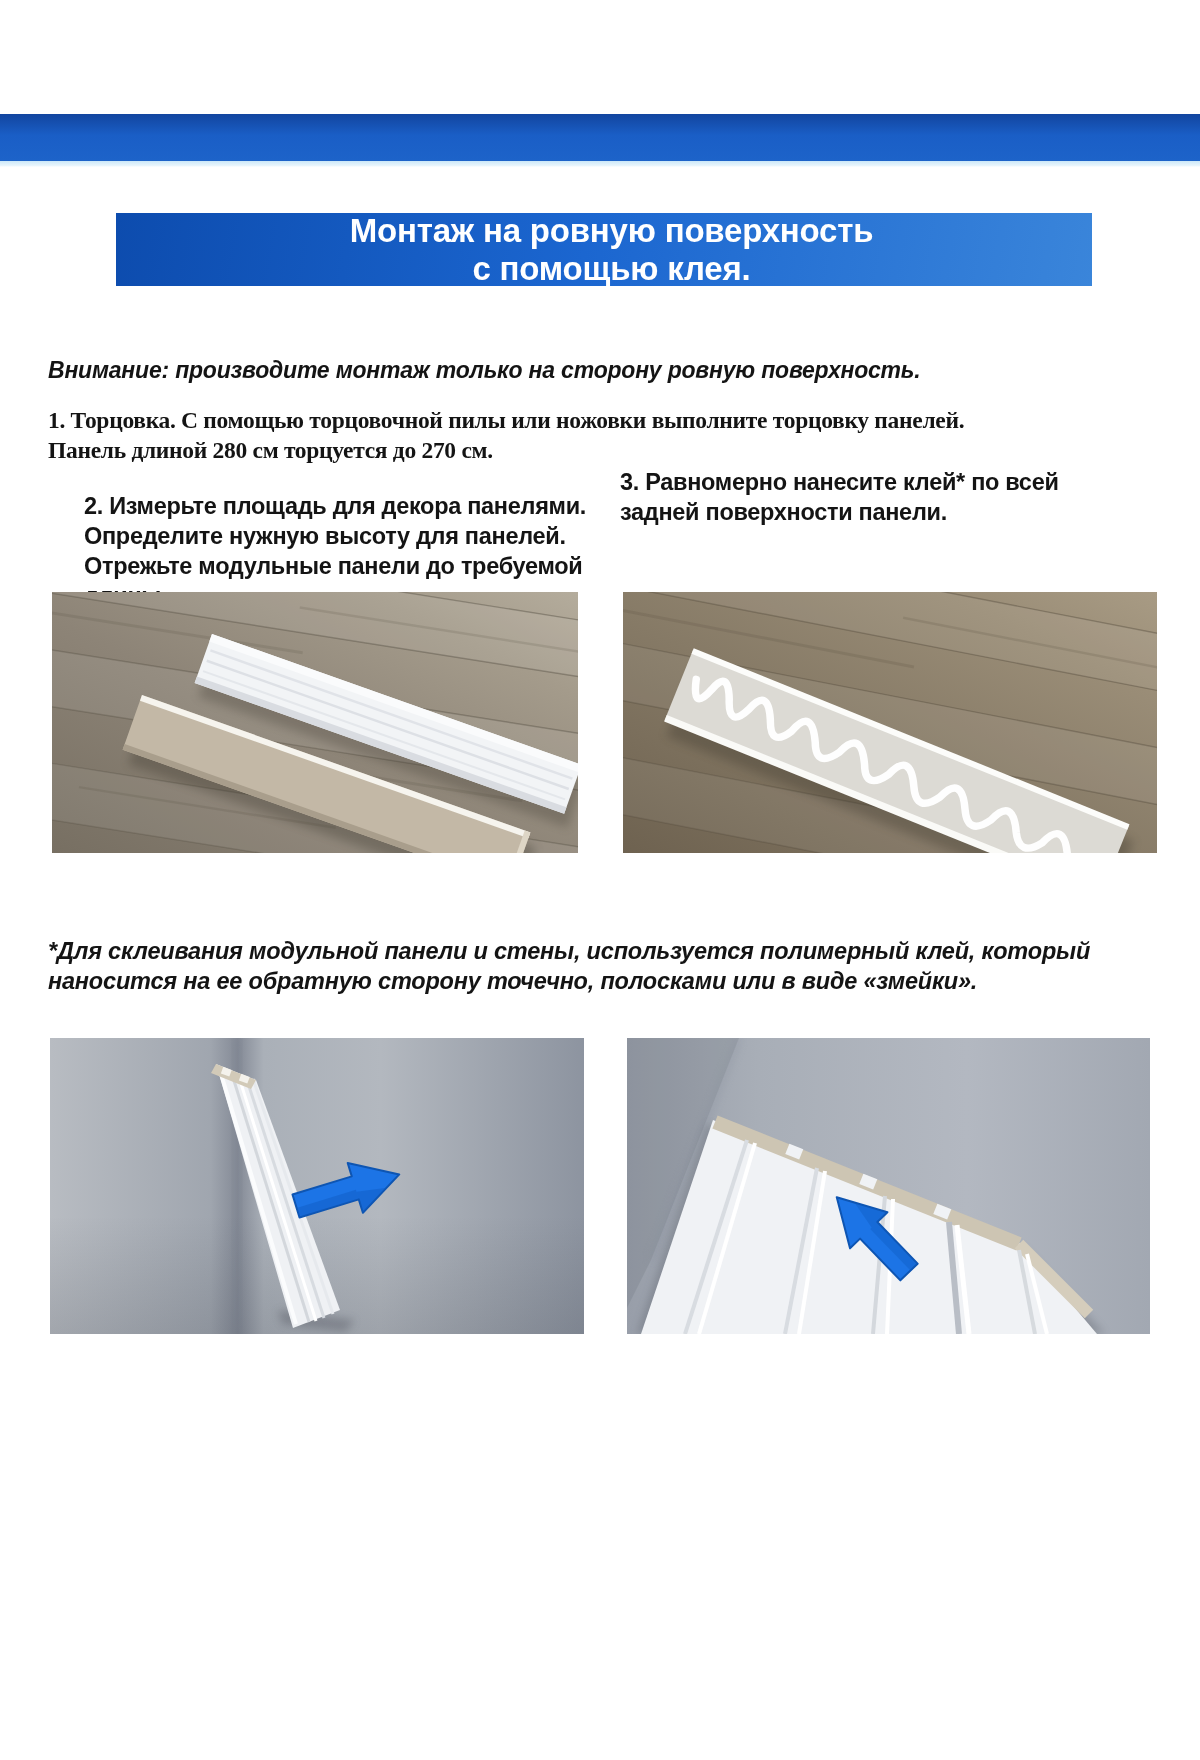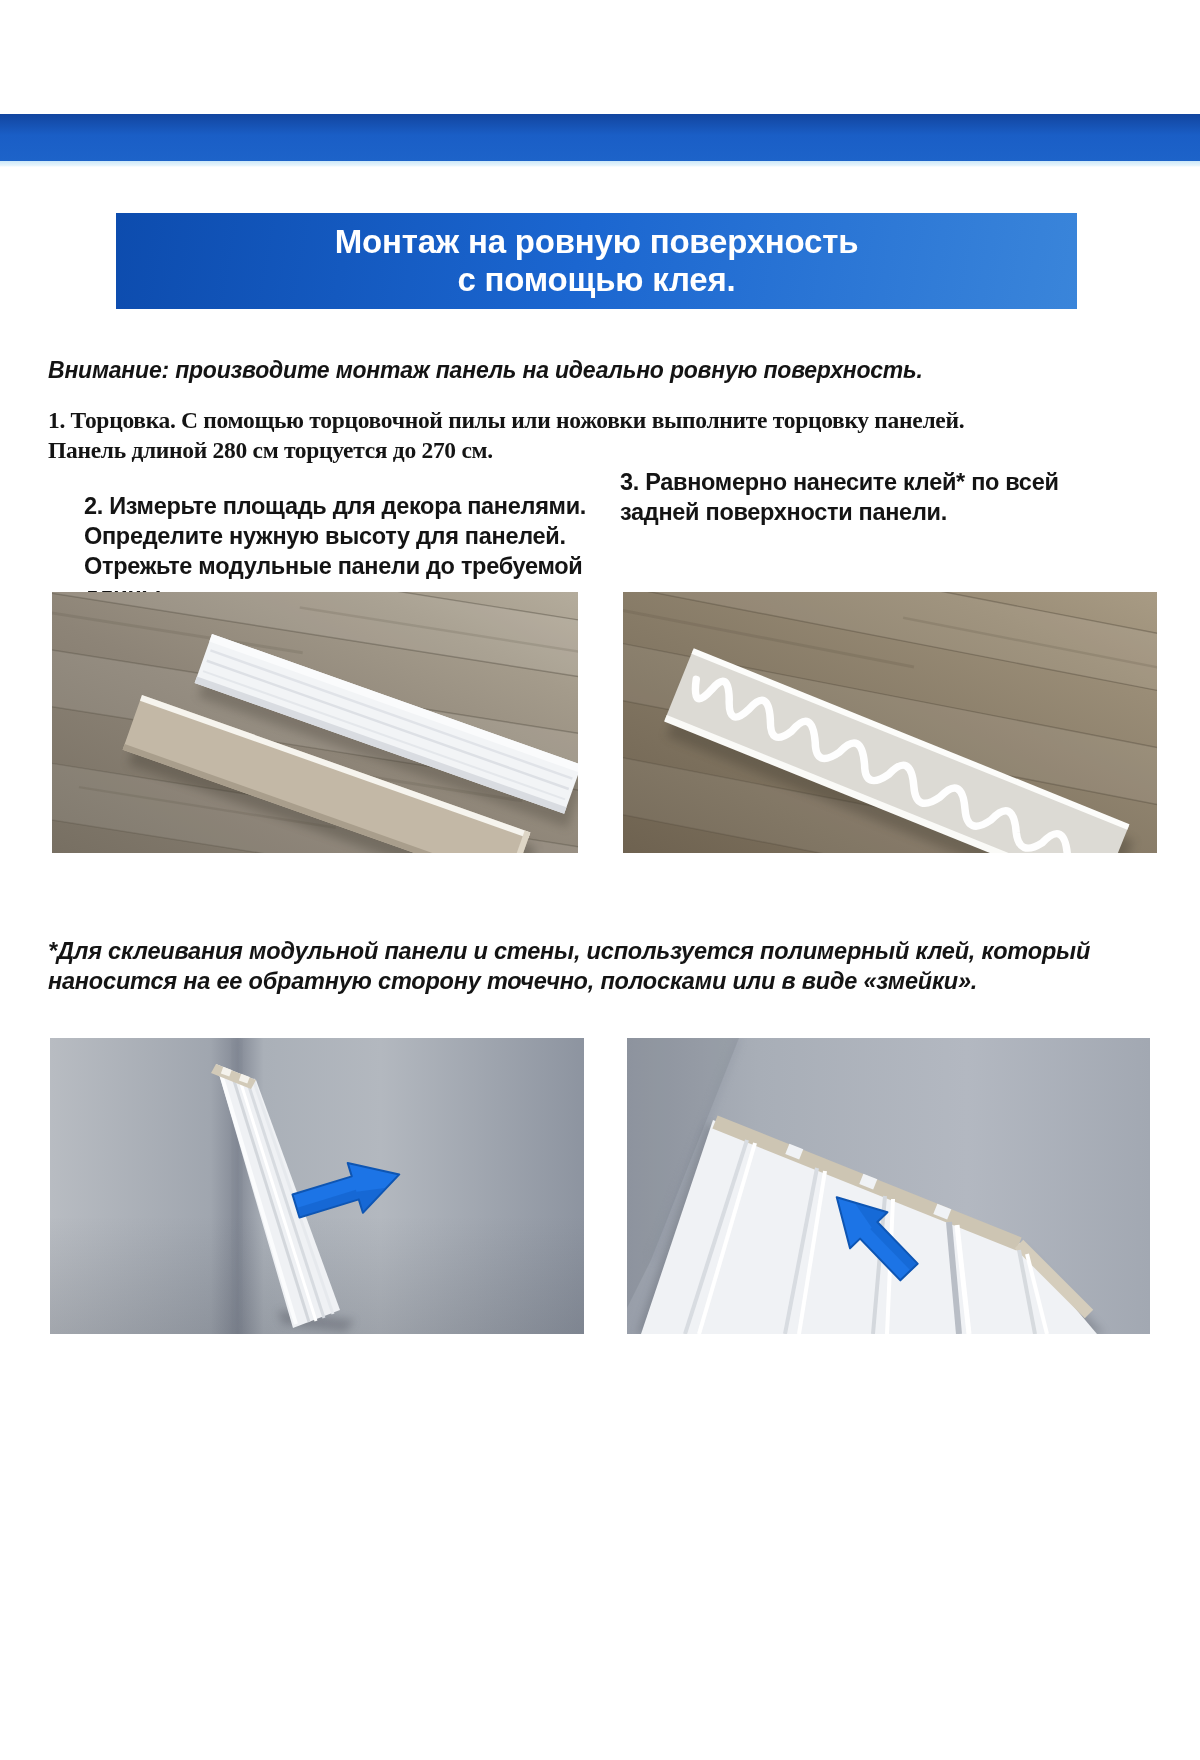--- a/index.html
+++ b/index.html
@@ -3,23 +3,23 @@
 <meta charset="utf-8">
 <style>
   html,body{margin:0;padding:0;background:#ffffff;}
   .page{position:relative;width:1200px;height:1760px;background:#ffffff;overflow:hidden;
         font-family:"Liberation Sans","DejaVu Sans",sans-serif;color:#141414;}
   .preline{white-space:pre-line;}
   .top-bar{position:absolute;left:0;top:114px;width:1200px;height:47px;
            background:linear-gradient(180deg,#12459f 0%,#1a5ec6 45%,#1d63c9 100%);}
   .top-bar-strip{position:absolute;left:0;top:161px;width:1200px;height:6px;
            background:linear-gradient(180deg,#cce8f8 0%,#eaf6fd 80%,#ffffff 100%);}
-  .title-box{position:absolute;left:116px;top:213px;width:961px;height:96px;
+  .title-box{position:absolute;left:116px;top:213px;width:961px;height:73px;
            background:linear-gradient(100deg,#0d4cae 0%,#1b66d0 48%,#3a85da 100%);
-           display:flex;align-items:center;justify-content:center;}
+           display:flex;align-items:center;justify-content:center;padding-left:15px;}
   .title-text{font-size:33px;line-height:38px;font-weight:700;color:#ffffff;
            text-align:center;letter-spacing:-0.2px;}
   .warning{position:absolute;left:48px;top:332px;font-size:23px;line-height:30px;
            font-weight:700;font-style:italic;letter-spacing:-0.2px;}
   .step{position:absolute;font-size:23.5px;line-height:30px;font-weight:700;letter-spacing:-0.3px;}
   .note{position:absolute;left:48px;top:912px;font-size:23.5px;line-height:30.5px;
            font-weight:700;font-style:italic;letter-spacing:-0.2px;}
   .photo{position:absolute;overflow:hidden;}
   .photo svg{display:block;}
 </style>
@@ -29,21 +29,21 @@
 <div class="page">
 
   <div class="top-bar"></div>
   <div class="top-bar-strip"></div>
 
   <div class="title-box">
     <div class="title-text preline">Монтаж на ровную поверхность
 с помощью клея.</div>
   </div>
 
-  <p class="warning preline">Внимание: производите монтаж панель на идеально ровную поверхность.</p>
+  <p class="warning preline">Внимание: производите монтаж только на сторону ровную поверхность.</p>
 
   <p class="step preline" style="left:48px;top:381px;font-family:Liberation Serif, serif;">1. Торцовка. С помощью торцовочной пилы или ножовки выполните торцовку панелей.
 Панель длиной 280 см торцуется до 270 см.</p>
 
   <p class="step preline" style="left:48px;top:467px;margin-left:36px;">2. Измерьте площадь для декора панелями.
 Определите нужную высоту для панелей.
 Отрежьте модульные панели до требуемой
 длины.</p>
 
   <p class="step preline" style="left:620px;top:443px;">3. Равномерно нанесите клей* по всей

